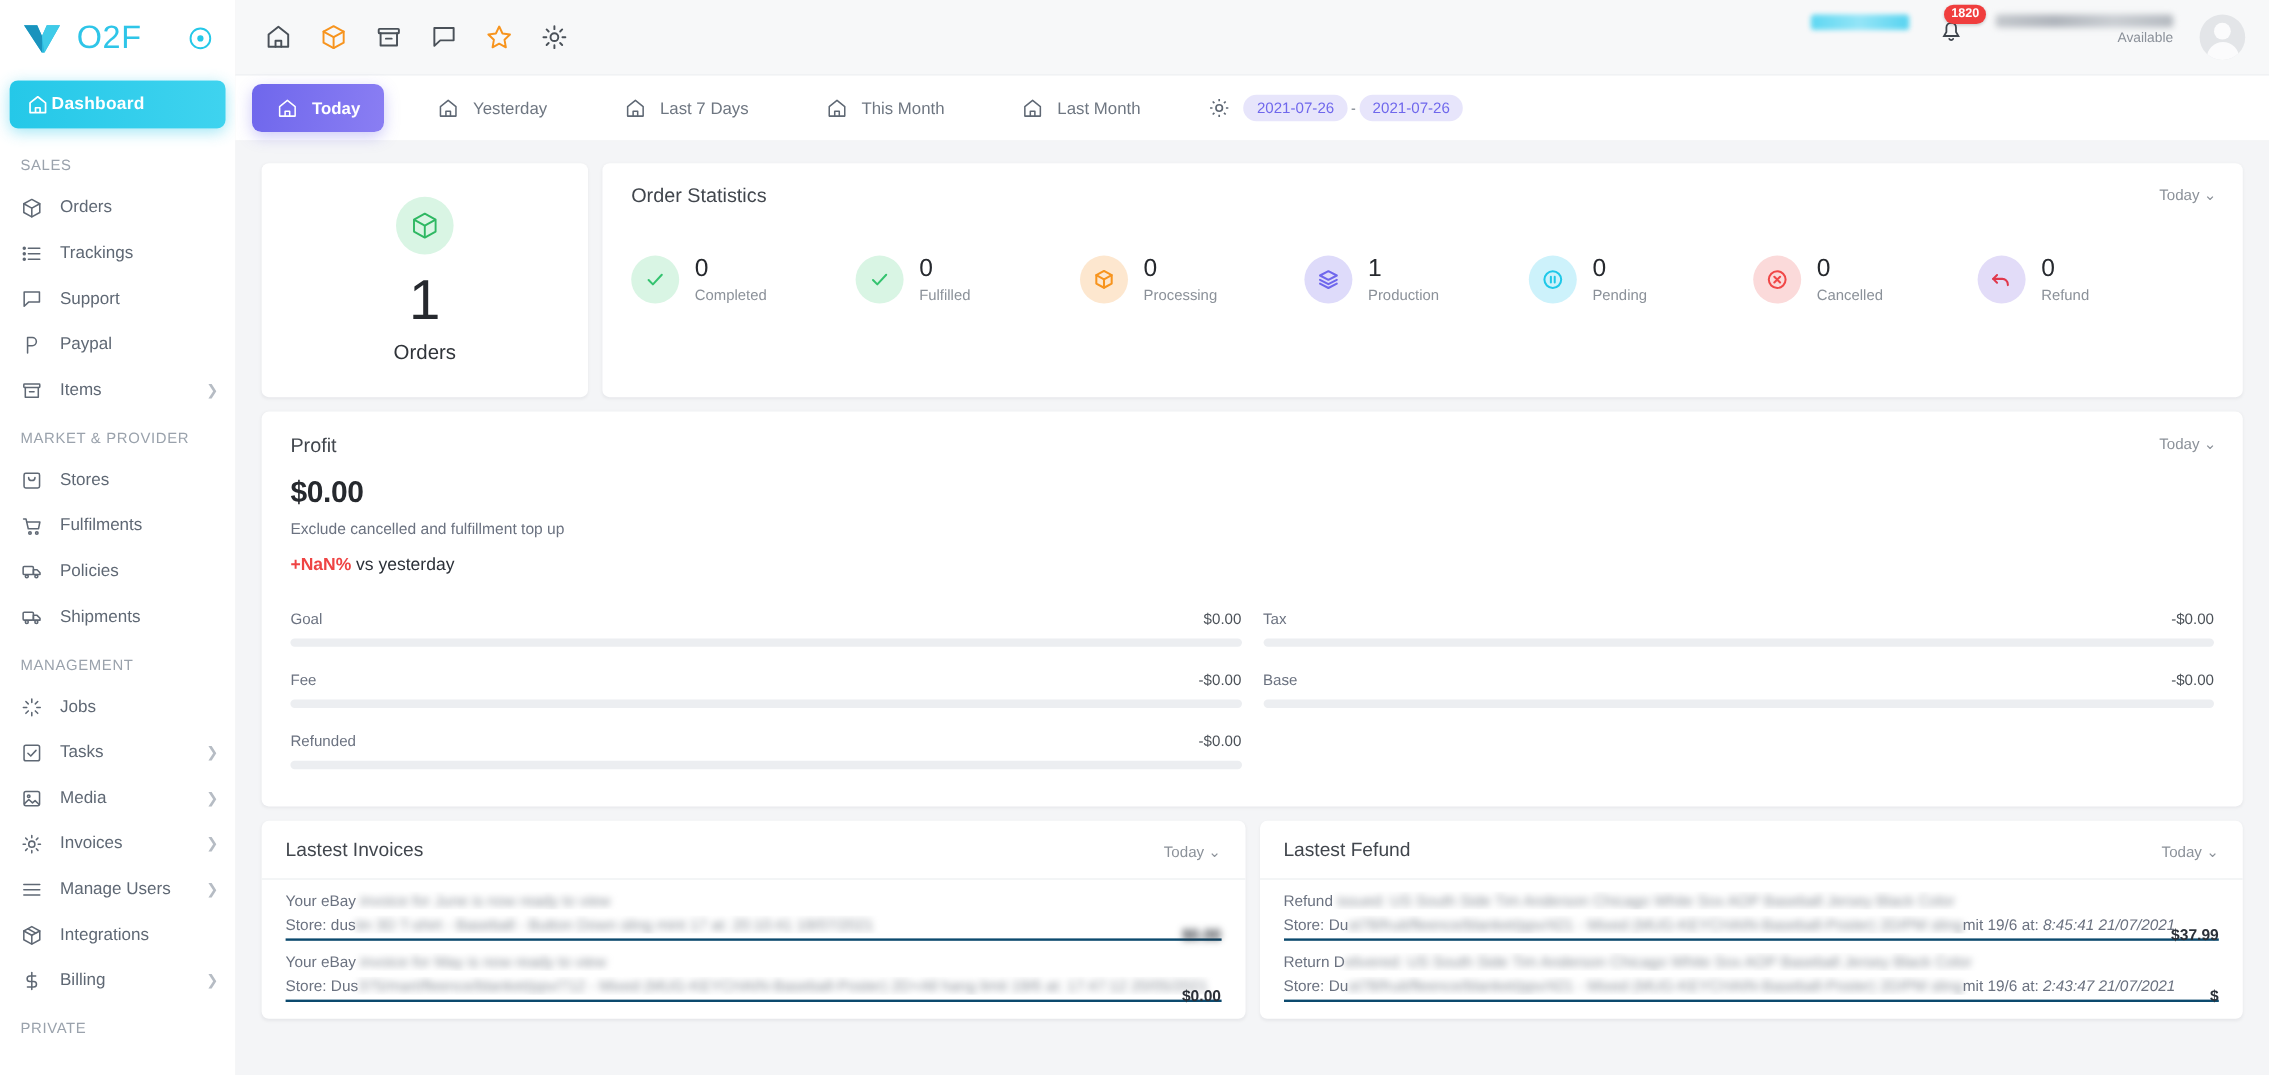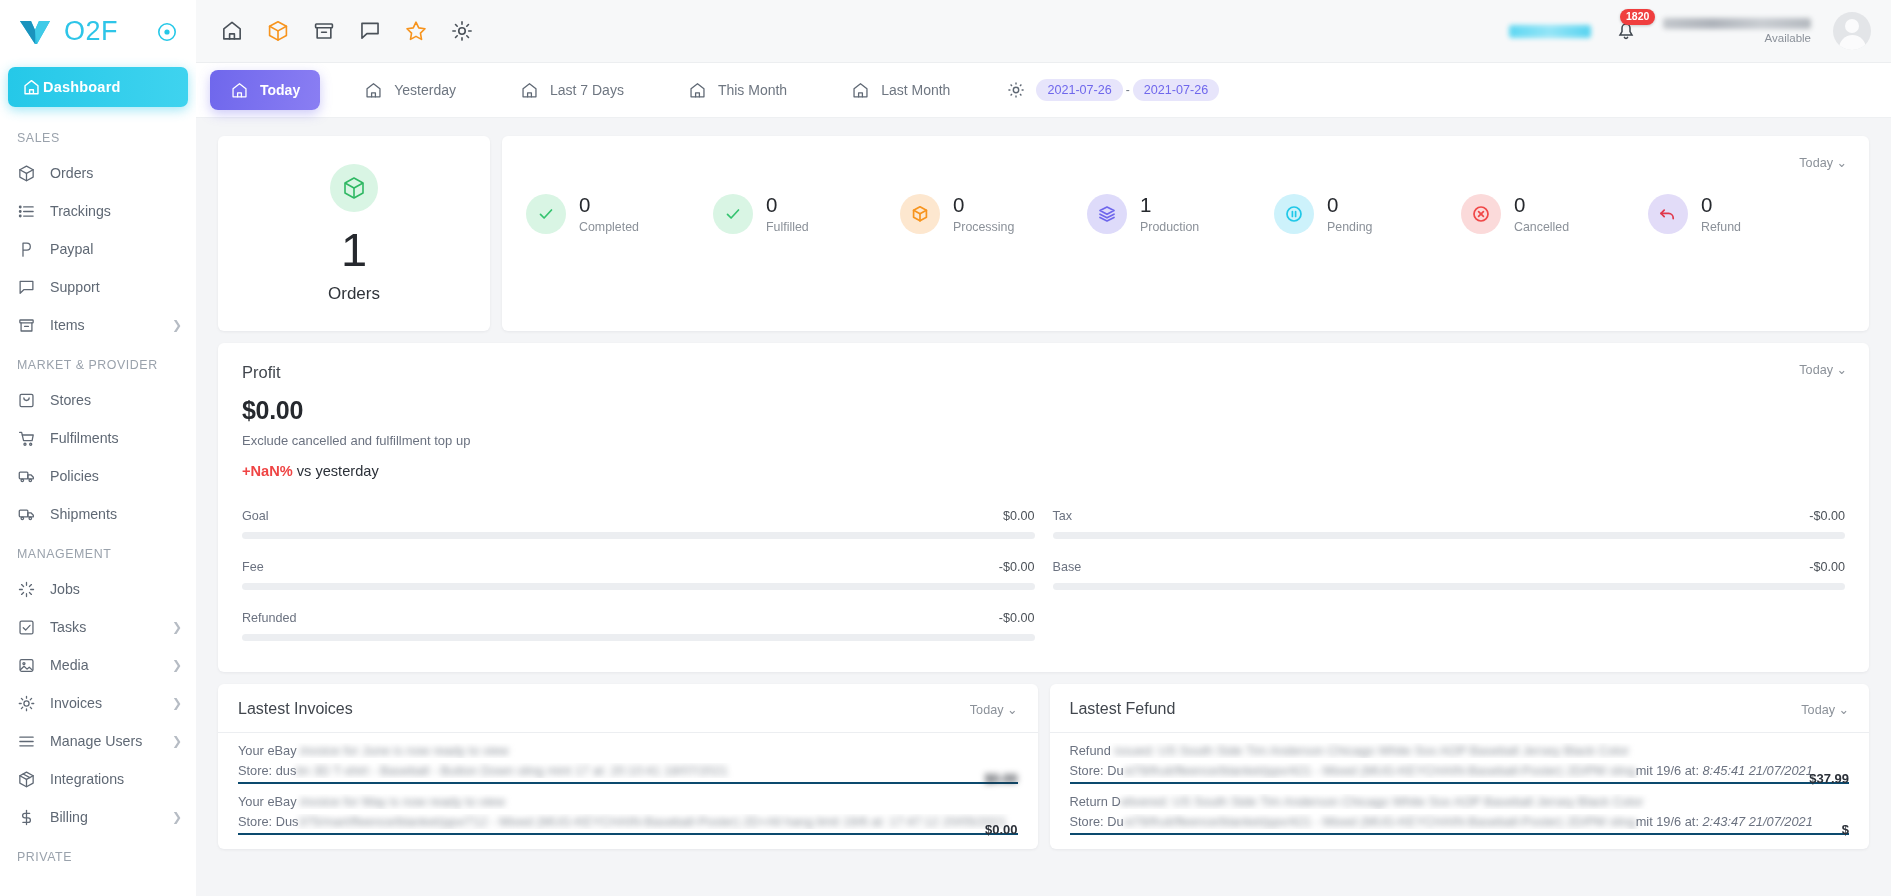--- a/index.html
+++ b/index.html
@@ -59,21 +59,21 @@
 
   .topbar {
     height: 63px; background: #f7f8f9;
     display: flex; align-items: center;
     padding: 0 20px 0 24px;
     border-bottom: 1px solid #eceef0;
   }
   .topicons { display:flex; align-items:center; gap: 22px; }
   .topicon { width: 24px; height: 24px; cursor:pointer; color:#4a5159; }
   .topicon.accent { color:#f7941e; }
-  .top-right { margin-left:auto; display:flex; align-items:center; gap: 22px; }
+  .top-right { margin-left:auto; display:flex; gap: 22px; }
   .blur-pill {
     width: 82px; height: 13px; border-radius: 3px;
     background: linear-gradient(90deg,#56d6f2,#8fe4f7,#4fd2f0);
     filter: blur(2.4px); opacity:.95;
   }
   .bell-wrap { position: relative; width: 28px; height: 28px; }
   .badge {
     position:absolute; top: -8px; left: 7px;
     background:#f03e3e; color:#fff; font-size: 10.5px; font-weight:700;
     border-radius: 10px; padding: 2px 6px; line-height: 1.1;
@@ -222,32 +222,32 @@
               <circle cx="3.4" cy="10" r=".85" fill="#5f6874"></circle>
               <circle cx="3.4" cy="14.8" r=".85" fill="#5f6874"></circle>
               <path d="M7 5.2h10M7 10h10M7 14.8h10"></path>
             </svg>
           </span>
           <span class="lbl">Trackings</span>
         </div>
         <div class="nav-item">
           <span class="ico">
             <svg width="19" height="19" viewBox="0 0 20 20" fill="none" stroke="#5f6874" stroke-width="1.35" stroke-linecap="round" stroke-linejoin="round">
+              <path d="M3.3 3.6h13.4v8.6H7.4L3.3 16Z"></path>
+            </svg>
+          </span>
+          <span class="lbl">Support</span>
+        </div>
+        <div class="nav-item">
+          <span class="ico">
+            <svg width="19" height="19" viewBox="0 0 20 20" fill="none" stroke="#5f6874" stroke-width="1.35" stroke-linecap="round" stroke-linejoin="round">
               <path d="M6.3 17V3.4h4.1a3.6 3.6 0 0 1 0 7.2H6.4"></path>
             </svg>
           </span>
           <span class="lbl">Paypal</span>
-        </div>
-        <div class="nav-item">
-          <span class="ico">
-            <svg width="19" height="19" viewBox="0 0 20 20" fill="none" stroke="#5f6874" stroke-width="1.35" stroke-linecap="round" stroke-linejoin="round">
-              <path d="M3.3 3.6h13.4v8.6H7.4L3.3 16Z"></path>
-            </svg>
-          </span>
-          <span class="lbl">Support</span>
         </div>
         <div class="nav-item">
           <span class="ico">
             <svg width="19" height="19" viewBox="0 0 20 20" fill="none" stroke="#5f6874" stroke-width="1.35" stroke-linecap="round" stroke-linejoin="round">
               <rect x="3" y="4.2" width="14" height="3.1" rx=".6"></rect>
               <path d="M4.3 7.3v8.5h11.4V7.3"></path>
               <path d="M8 11h4"></path>
             </svg>
           </span>
           <span class="lbl">Items</span>
@@ -505,20 +505,21 @@
               <path d="M13 3 L22 8 V18 L13 23 L4 18 V8 Z"></path>
                 <path d="M4 8 L13 13 L22 8"></path>
                 <path d="M13 13 V23"></path>
             </svg>
           </div>
           <div class="orders-num">1</div>
           <div class="orders-lbl">Orders</div>
         </div>
 
         <div class="card stats-card">
+          <div class="card-title">Order Statistics</div>
           <div class="card-today">
             <span>Today</span>
             <span> ⌄</span>
           </div>
           <div class="stats-row" id="statsrow">
               <div class="stat">
                 <span class="stat-ic" style="background:#d9f5e4">
                   <svg width="20" height="20" viewBox="0 0 20 20" fill="none" stroke="#34c36f" stroke-width="1.7" stroke-linecap="round" stroke-linejoin="round">
                     <path d="M4.5 10.4l3.6 3.6 7.4-8"></path>
                   </svg>

